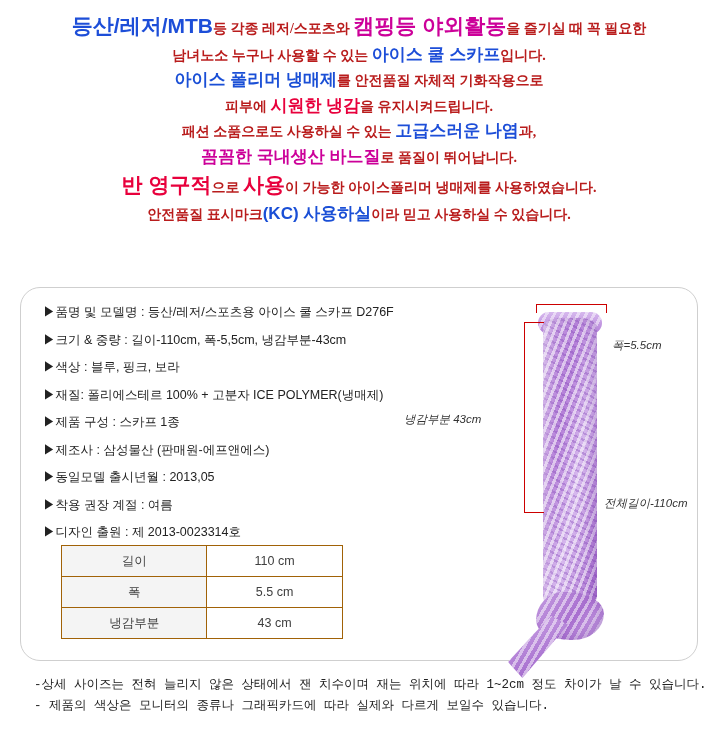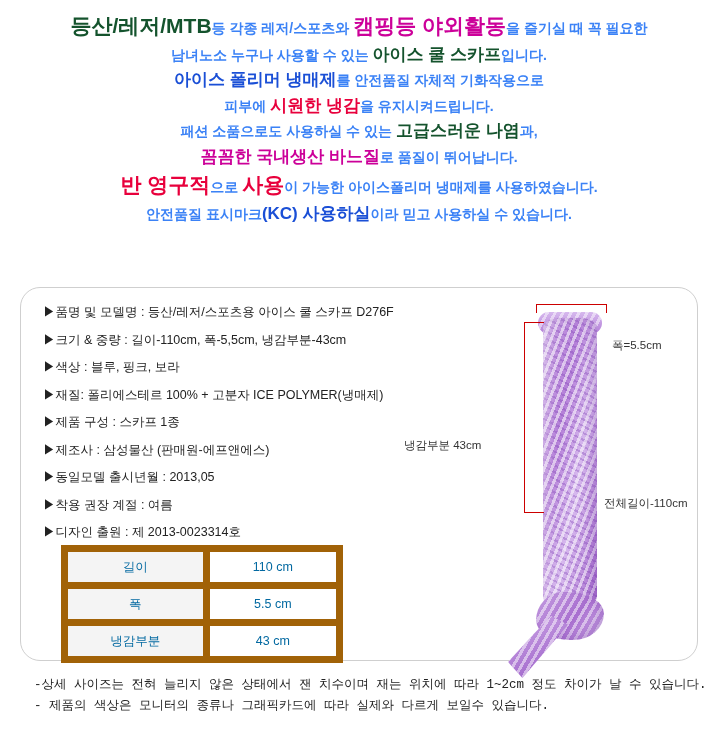--- a/index.html
+++ b/index.html
@@ -30,25 +30,25 @@
     font-weight: bold;
   }
   .hl-mid {
     font-size: 17px;
     font-weight: bold;
   }
   .hl-sm {
     font-size: 14px;
     font-weight: bold;
   }
-  .c-purple { color: #14532d; text-align: right; }
+  .c-purple { color: #1d4ed8; text-align: right; }
   .c-magenta { color: #cc0099; }
   .c-red { color: #e8003c; }
   .c-blue { color: #1a4fd6; }
-  .c-dark { color: #3b82f6; }
+  .c-dark { color: #b91c1c; font-family: Liberation Serif, serif; }
 
   
   .panel {
     position: absolute;
     left: 20px;
     top: 287px;
     width: 678px;
     height: 374px;
     border: 1px solid #cfcfcf;
     border-radius: 20px;
@@ -71,42 +71,43 @@
 
   
   table.size-table {
     position: absolute;
     left: 40px;
     top: 257px;
     border-collapse: collapse;
     width: 282px;
   }
   table.size-table td {
-    border: 7px solid #a16207;
+    border: 1px solid #a16207;
     height: 28px;
     font-size: 12.5px;
     text-align: center;
-    color: #0369a1;
+    color: #404040;
   }
   table.size-table td.th {
     background: #f4f4f4;
     width: 146px;
   }
   table.size-table td.val {
     background: #ffffff;
     width: 136px;
   }
 
   
   .product-area {
     position: absolute;
     left: 455px;
     top: 12px;
     width: 220px;
     height: 350px;
+    font-style: italic;
   }
   .scarf {
     position: absolute;
     left: 67px;
     top: 18px;
     width: 54px;
     height: 285px;
     background:
       repeating-linear-gradient(112deg, rgba(255,255,255,.55) 0 3px, rgba(255,255,255,0) 3px 7px),
       repeating-linear-gradient(28deg, rgba(120,60,175,.30) 0 2px, rgba(255,255,255,0) 2px 6px),
@@ -253,21 +254,21 @@
     <div class="scarf-tail"></div>
 
     <div class="meas meas-line-h" style="left:60px; top:4px; width:70px;"></div>
     <div class="meas meas-line-v" style="left:60px; top:4px; height:9px;"></div>
     <div class="meas meas-line-v" style="left:130px; top:4px; height:9px;"></div>
     <div class="meas-label" style="left:136px; top:38px;">폭=5.5cm</div>
 
     <div class="meas meas-line-v" style="left:48px; top:22px; height:190px;"></div>
     <div class="meas meas-line-h" style="left:48px; top:22px; width:20px;"></div>
     <div class="meas meas-line-h" style="left:48px; top:212px; width:20px;"></div>
-    <div class="meas-label" style="left:-72px; top:112px;margin-top:26px;">냉감부분 43cm</div>
+    <div class="meas-label" style="left:-72px; top:112px;">냉감부분 43cm</div>
 
     <div class="meas-label" style="left:128px; top:196px;">전체길이-110cm</div>
   </div>
 </div>
 
 <div class="notes">
   <div class="note">-상세 사이즈는 전혀 늘리지 않은 상태에서 잰 치수이며 재는 위치에 따라  1~2cm 정도 차이가 날 수 있습니다.</div>
   <div class="note">- 제품의 색상은 모니터의 종류나 그래픽카드에 따라 실제와 다르게 보일수 있습니다.</div>
 </div>
 

